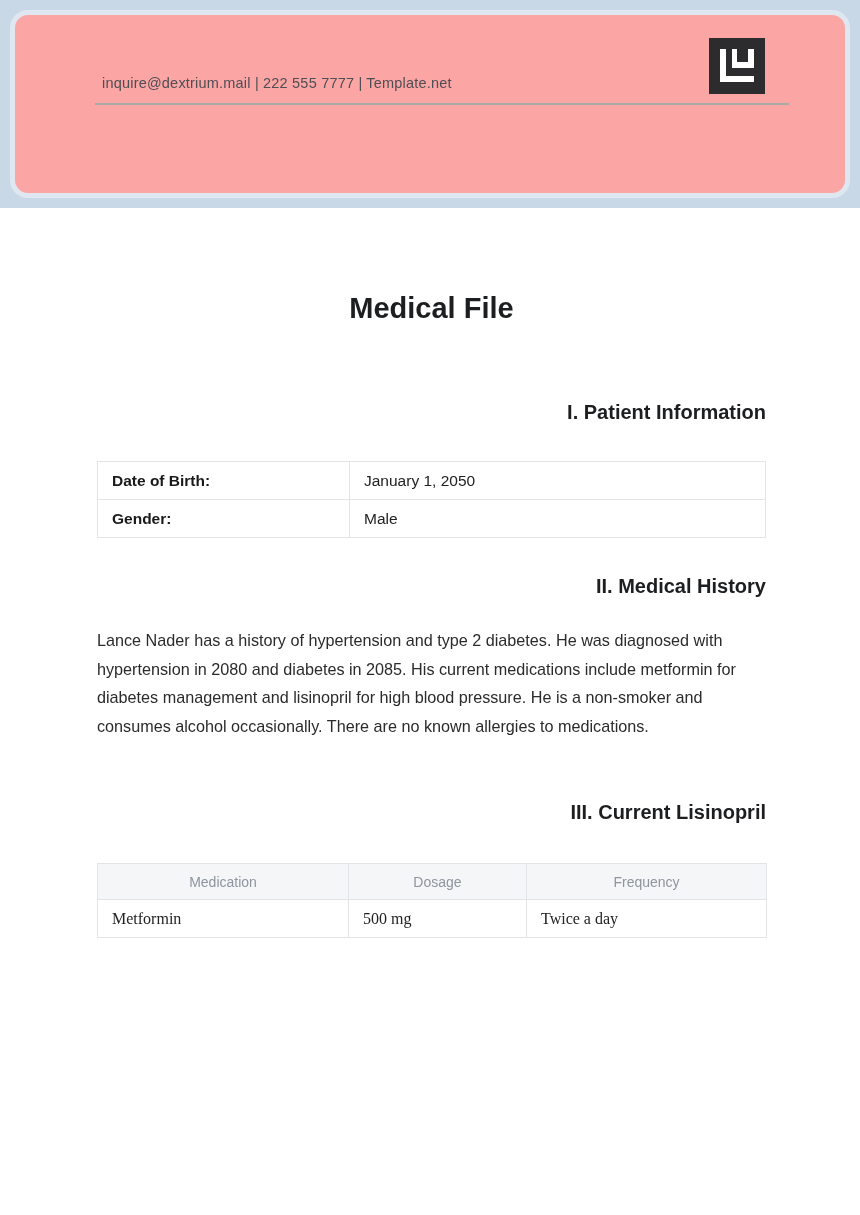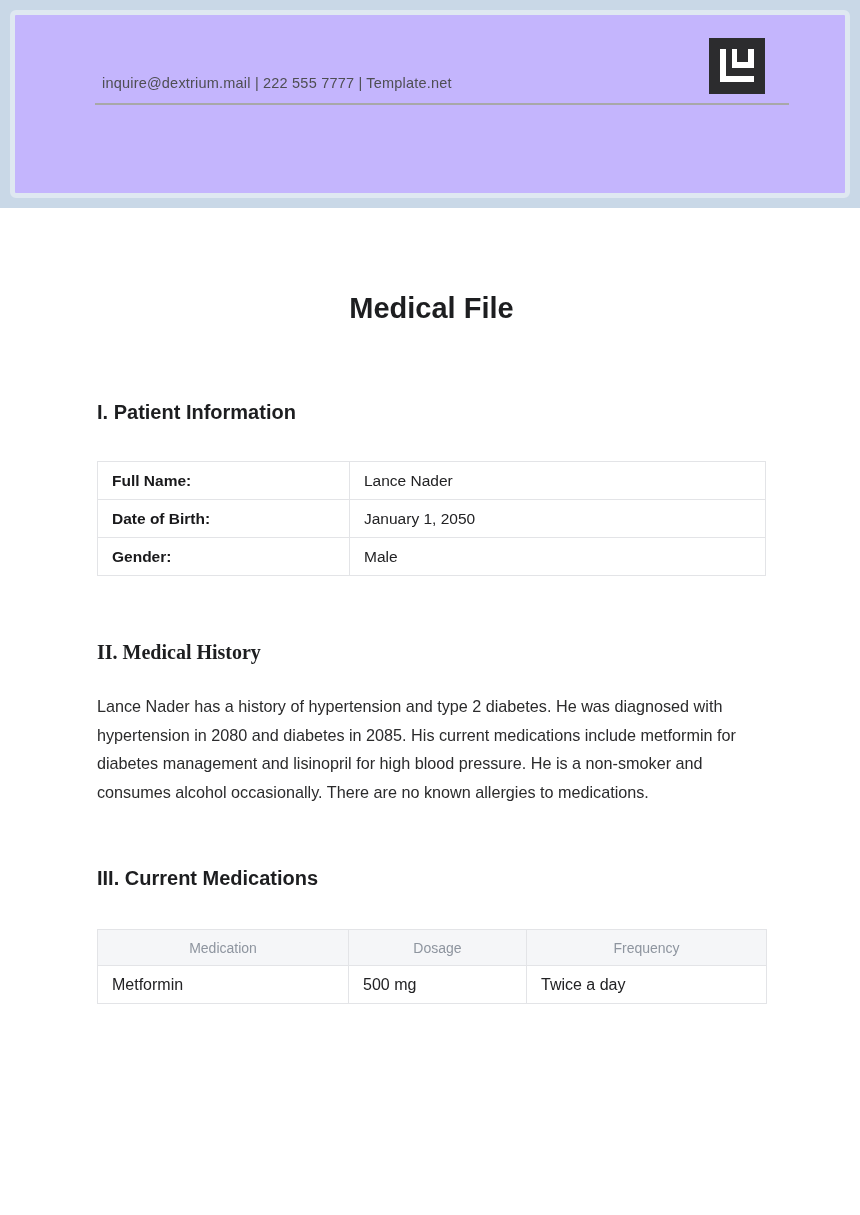--- a/index.html
+++ b/index.html
@@ -25,23 +25,23 @@
   
   .header-frame{
     position:relative;
     height:208px;
     background:var(--frame-blue);
     padding:10px;
   }
   .header-card{
     position:relative;
     height:100%;
-    background:#c4b5fd;
+    background:#fca5a5;
     border:5px solid var(--frame-inner);
-    border-radius:6px;
+    border-radius:18px;
   }
   .contact-line{
     position:absolute;
     left:87px;
     top:60px;
     font-size:14.5px;
     letter-spacing:.2px;
     color:var(--muted-text);
   }
   .logo{
@@ -70,23 +70,24 @@
     font-size:29px;
     line-height:34px;
     font-weight:700;
     color:var(--heading-dark);
   }
   .section-heading{
     font-size:20px;
     line-height:24px;
     font-weight:700;
     color:var(--heading-dark);
+    text-align:right;
   }
   .h-patient{margin-top:75px;}
-  .h-history{margin-top:64px;font-family:Liberation Serif, serif;}
+  .h-history{margin-top:36px;}
   .h-meds{margin-top:60px;}
 
   table{
     border-collapse:collapse;
     width:669px;
     table-layout:fixed;
   }
   td,th{
     border:1px solid var(--table-border);
     font-size:15.5px;
@@ -111,21 +112,21 @@
   }
 
   .meds-table{margin-top:39px;}
   .meds-table th{
     height:36px;
     background:var(--table-header-bg);
     color:var(--table-header-text);
     text-align:center;
     font-size:14px;
   }
-  .meds-table td{height:38px;font-size:16px;}
+  .meds-table td{height:38px;font-size:16px;font-family:Liberation Serif, serif;}
   .meds-table .col-medication{width:251px;}
   .meds-table .col-dosage{width:178px;}
   .meds-table .col-frequency{width:240px;}
 </style>
 </head>
 <body>
 
 <div class="header-frame">
   <div class="header-card">
     <div class="contact-line">inquire@dextrium.mail | 222 555 7777 | Template.net</div>
@@ -144,39 +145,35 @@
 
   <div class="section-heading h-patient">I. Patient Information</div>
 
   <table class="patient-table">
     <colgroup>
         <col class="label-col">
         <col>
       </colgroup>
     <tbody>
       <tr>
-        <td class="label-cell">Full Name:</td>
-        <td>Lance Nader</td>
-      </tr>
-      <tr>
         <td class="label-cell">Date of Birth:</td>
         <td>January 1, 2050</td>
       </tr>
       <tr>
         <td class="label-cell">Gender:</td>
         <td>Male</td>
       </tr>
     </tbody>
   </table>
 
   <div class="section-heading h-history">II. Medical History</div>
 
   <p class="history-paragraph">Lance Nader has a history of hypertension and type 2 diabetes. He was diagnosed with hypertension in 2080 and diabetes in 2085. His current medications include metformin for diabetes management and lisinopril for high blood pressure. He is a non-smoker and consumes alcohol occasionally. There are no known allergies to medications.</p>
 
-  <div class="section-heading h-meds">III. Current Medications</div>
+  <div class="section-heading h-meds">III. Current Lisinopril</div>
 
   <table class="meds-table">
     <colgroup>
         <col class="col-medication">
         <col class="col-dosage">
         <col class="col-frequency">
       </colgroup>
     <thead>
       <tr>
         <th>Medication</th>

